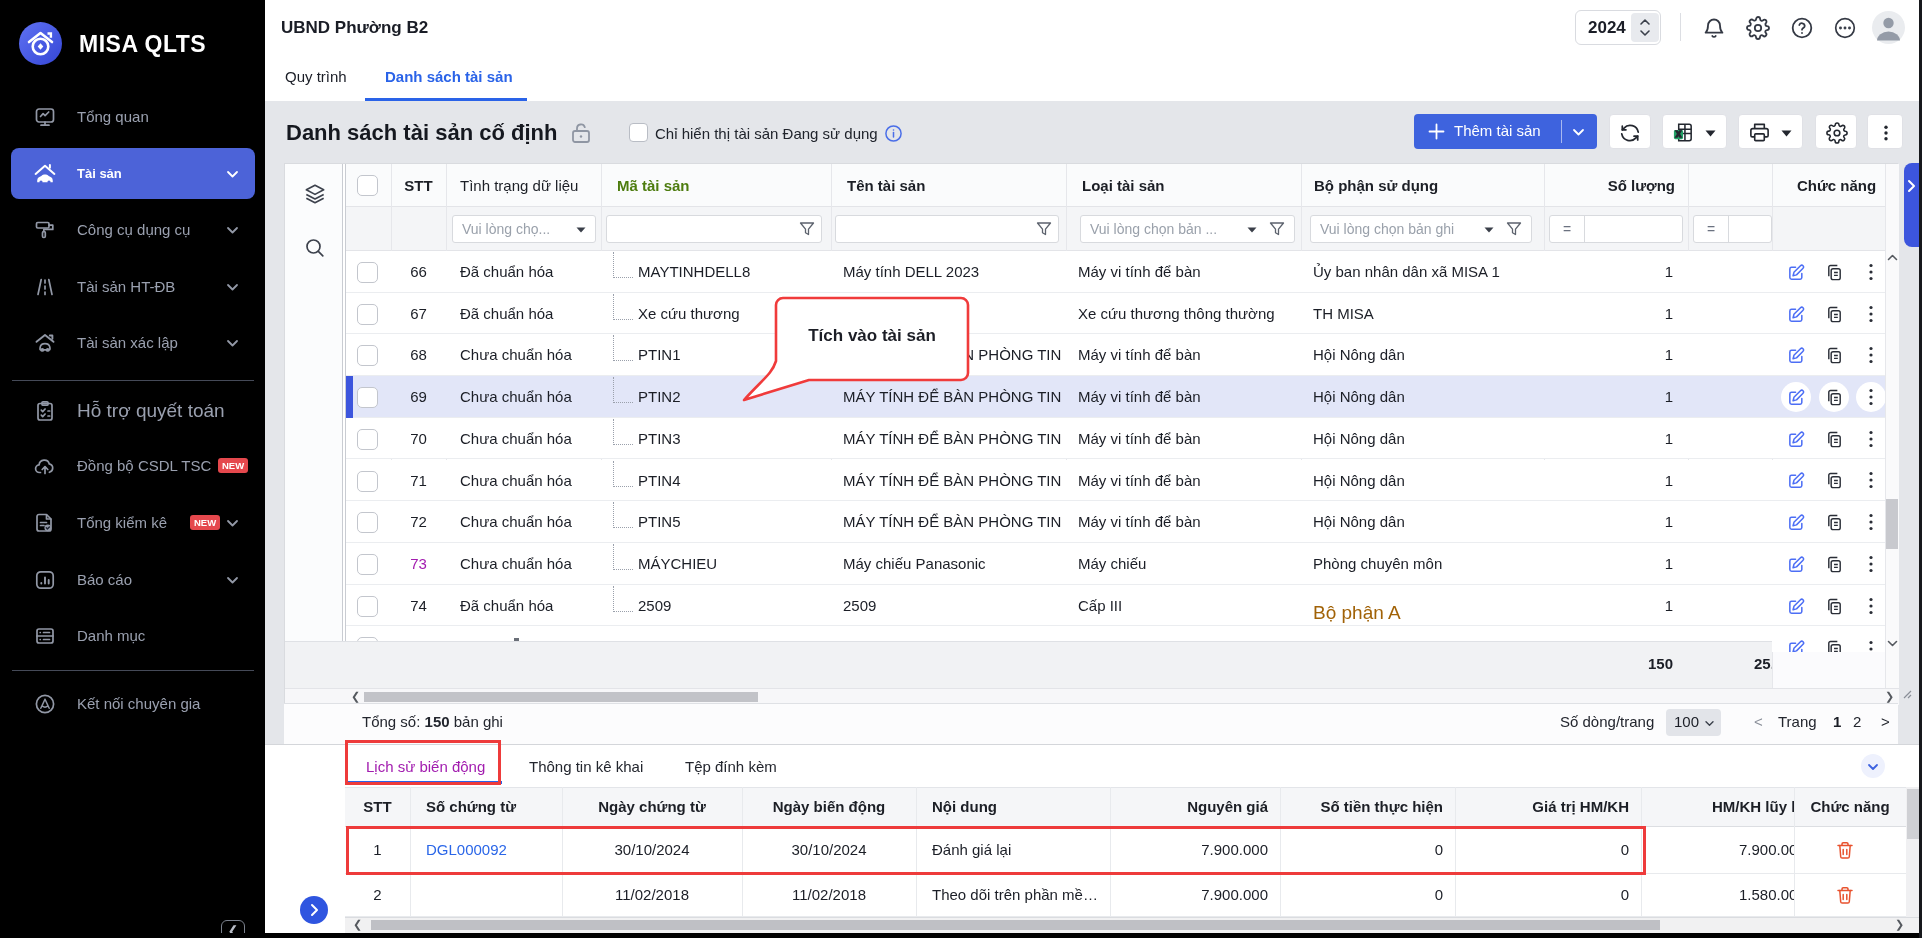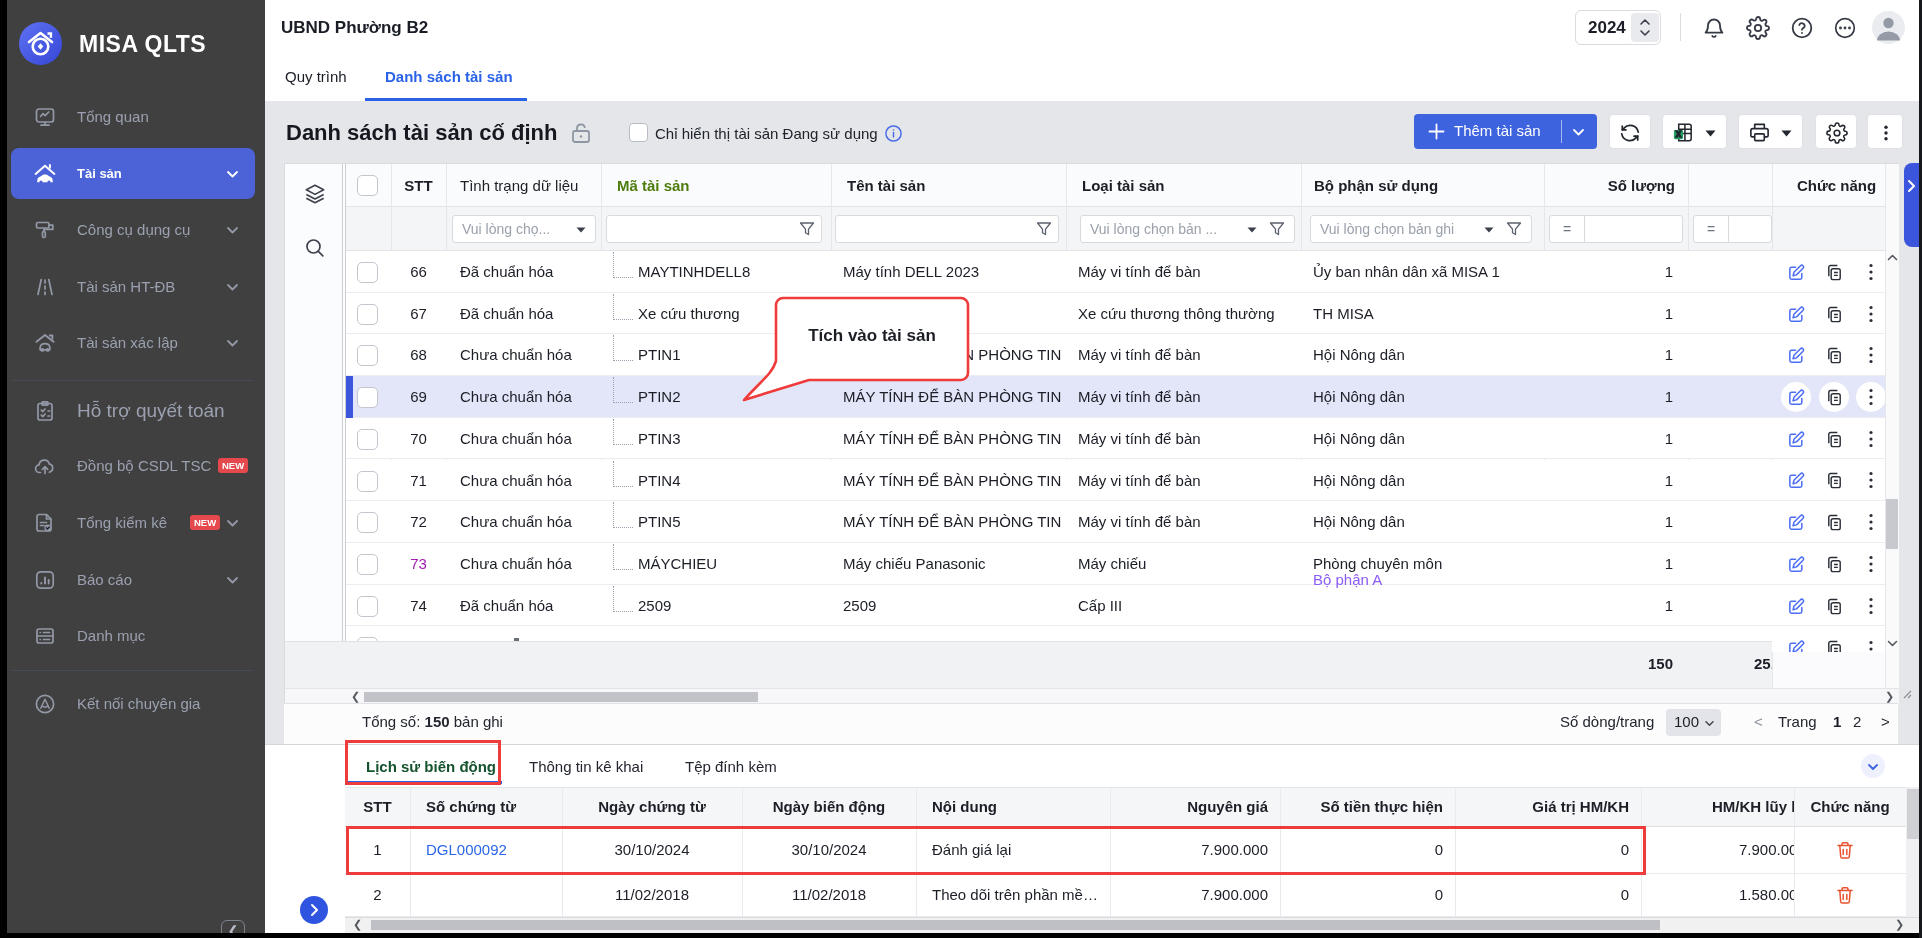--- a/index.html
+++ b/index.html
@@ -4,21 +4,21 @@
 <style>
 *{margin:0;padding:0;box-sizing:border-box}
 html,body{width:1922px;height:938px;overflow:hidden}
 body{font-family:"Liberation Sans",sans-serif;position:relative;background:#e4e6ea;font-size:15px;color:#1b1e26}
 .abs{position:absolute}
 svg{display:block}
 </style>
 </head>
 <body>
 
-<div class="abs" id="sidebar" style="left:0;top:0;width:265px;height:938px;background:#404040">
+<div class="abs" id="sidebar" style="left:0;top:0;width:265px;height:938px;background:#000000">
   <svg class="abs" style="left:19px;top:22px" width="43" height="43" viewBox="0 0 43 43">
     <defs>
         <linearGradient id="lg1" x1="0" y1="0" x2="1" y2="1">
           <stop offset="0" stop-color="#5f71f2"></stop>
           <stop offset="1" stop-color="#3546d6"></stop>
         </linearGradient>
       </defs>
     <circle cx="21.5" cy="21.5" r="21.5" fill="url(#lg1)"></circle>
     <path d="M10 20 L21.5 11 L33 20" fill="none" stroke="#fff" stroke-width="2.6" stroke-linecap="round" stroke-linejoin="round"></path>
     <path d="M28.5 11.5 h3.4 v4.2" fill="none" stroke="#fff" stroke-width="2.4"></path>
@@ -529,21 +529,21 @@
         <circle cx="3" cy="15.5" r="1.6"></circle>
       </svg>
 <div class="abs" style="left:61px;top:420.6px;width:1539px;height:41.7px;background:#fff;border-bottom:1px solid #ebedf0"></div>
 <div class="abs" style="left:72px;top:431.6px;width:21px;height:21px;background:#fff;border:1.5px solid #c3c6cd;border-radius:5px"></div>
 <div class="abs" style="left:106px;top:432.6px;width:55px;text-align:center;font-size:15px;color:#1b1e26">74</div>
 <div class="abs" style="left:175px;top:432.6px;font-size:15px;color:#1b1e26">Đã chuẩn hóa</div>
 <div class="abs" style="left:328px;top:421.6px;width:20px;height:26px;border-left:1px dotted #9aa0ab;border-bottom:1px dotted #9aa0ab"></div>
 <div class="abs" style="left:353px;top:432.6px;font-size:15px;color:#1b1e26">2509</div>
 <div class="abs" style="left:558px;top:432.6px;width:222px;overflow:hidden;white-space:nowrap;font-size:15px;color:#1b1e26">2509</div>
 <div class="abs" style="left:793px;top:432.6px;font-size:15px;color:#1b1e26">Cấp III</div>
-<div class="abs" style="left:1028px;top:407px;font-size:15px;color:#8b5cf6">Bộ phận A</div>
+<div class="abs" style="left:1028px;top:438px;font-size:19px;color:#a16207">Bộ phận A</div>
 <div class="abs" style="left:1259px;top:432.6px;width:129px;text-align:right;font-size:15px;color:#1b1e26">1</div>
 <svg class="abs" style="left:1502px;top:432.5px" width="19" height="19" viewBox="0 0 20 20" fill="none" stroke="#4c6ef5" stroke-width="1.6" stroke-linecap="round" stroke-linejoin="round">
         <path d="M9 4.5H4.8A1.8 1.8 0 0 0 3 6.3v9a1.8 1.8 0 0 0 1.8 1.8h9a1.8 1.8 0 0 0 1.8-1.8V11"></path>
         <path d="M14.2 2.9a1.9 1.9 0 0 1 2.7 2.7L10 12.5l-3.6.9.9-3.6z"></path>
       </svg>
 <svg class="abs" style="left:1540px;top:432.5px" width="19" height="19" viewBox="0 0 20 20" fill="none" stroke="#2a2e37" stroke-width="1.5" stroke-linejoin="round">
         <rect x="6.5" y="6" width="9.5" height="11.5" rx="2"></rect>
         <path d="M4 14V4.5A1.8 1.8 0 0 1 5.8 2.7H13"></path>
         <path d="M9.5 10h4M9.5 13h4"></path>
       </svg>
@@ -597,21 +597,21 @@
       <svg style="position:absolute;left:38px;top:11px" width="11" height="7" viewBox="0 0 12 8" fill="none" stroke="#3a3f4a" stroke-width="1.6" stroke-linecap="round" stroke-linejoin="round">
         <path d="M2 2l4 4 4-4"></path>
       </svg>
     </div>
 <div class="abs" style="left:1489px;top:612px;font-size:15px;color:#8a8f99">&lt;</div>
 <div class="abs" style="left:1513px;top:612px;font-size:15px;color:#23262e">Trang</div>
 <div class="abs" style="left:1568px;top:612px;font-size:15px;font-weight:bold;color:#1b1e26">1</div>
 <div class="abs" style="left:1588px;top:612px;font-size:15px;color:#23262e">2</div>
 <div class="abs" style="left:1616px;top:612px;font-size:15px;color:#23262e">&gt;</div>
   <div id="bottompanel" class="abs" style="left:0;top:643px;width:1657px;height:194px;background:#fff;border-top:1px solid #d4d6da"></div>
-<div class="abs" style="left:101px;top:657px;font-size:15px;font-weight:bold;color:#14532d">Lịch sử biến động</div>
+<div class="abs" style="left:101px;top:657px;font-size:15px;font-weight:normal;color:#a21caf">Lịch sử biến động</div>
 <div class="abs" style="left:80px;top:680px;width:157px;height:3px;background:#2a63e8"></div>
 <div class="abs" style="left:264px;top:657px;font-size:15px;color:#23262e">Thông tin kê khai</div>
 <div class="abs" style="left:420px;top:657px;font-size:15px;color:#23262e">Tệp đính kèm</div>
 <div class="abs" style="left:1596px;top:653px;width:24px;height:24px;border-radius:50%;background:#eef1fd"></div>
 <svg class="abs" style="left:1602px;top:662px" width="12" height="8" viewBox="0 0 12 8" fill="none" stroke="#3d62e0" stroke-width="1.8" stroke-linecap="round" stroke-linejoin="round">
       <path d="M2 2l4 4 4-4"></path>
     </svg>
 <div class="abs" style="left:80px;top:686px;width:1561px;height:40px;background:#f5f6f8;border-top:1px solid #e3e5e9;border-bottom:1px solid #dcdee2"></div>
 <div class="abs" style="left:145px;top:686px;width:1px;height:130px;background:#e8eaed"></div>
 <div class="abs" style="left:297px;top:686px;width:1px;height:130px;background:#e8eaed"></div>

